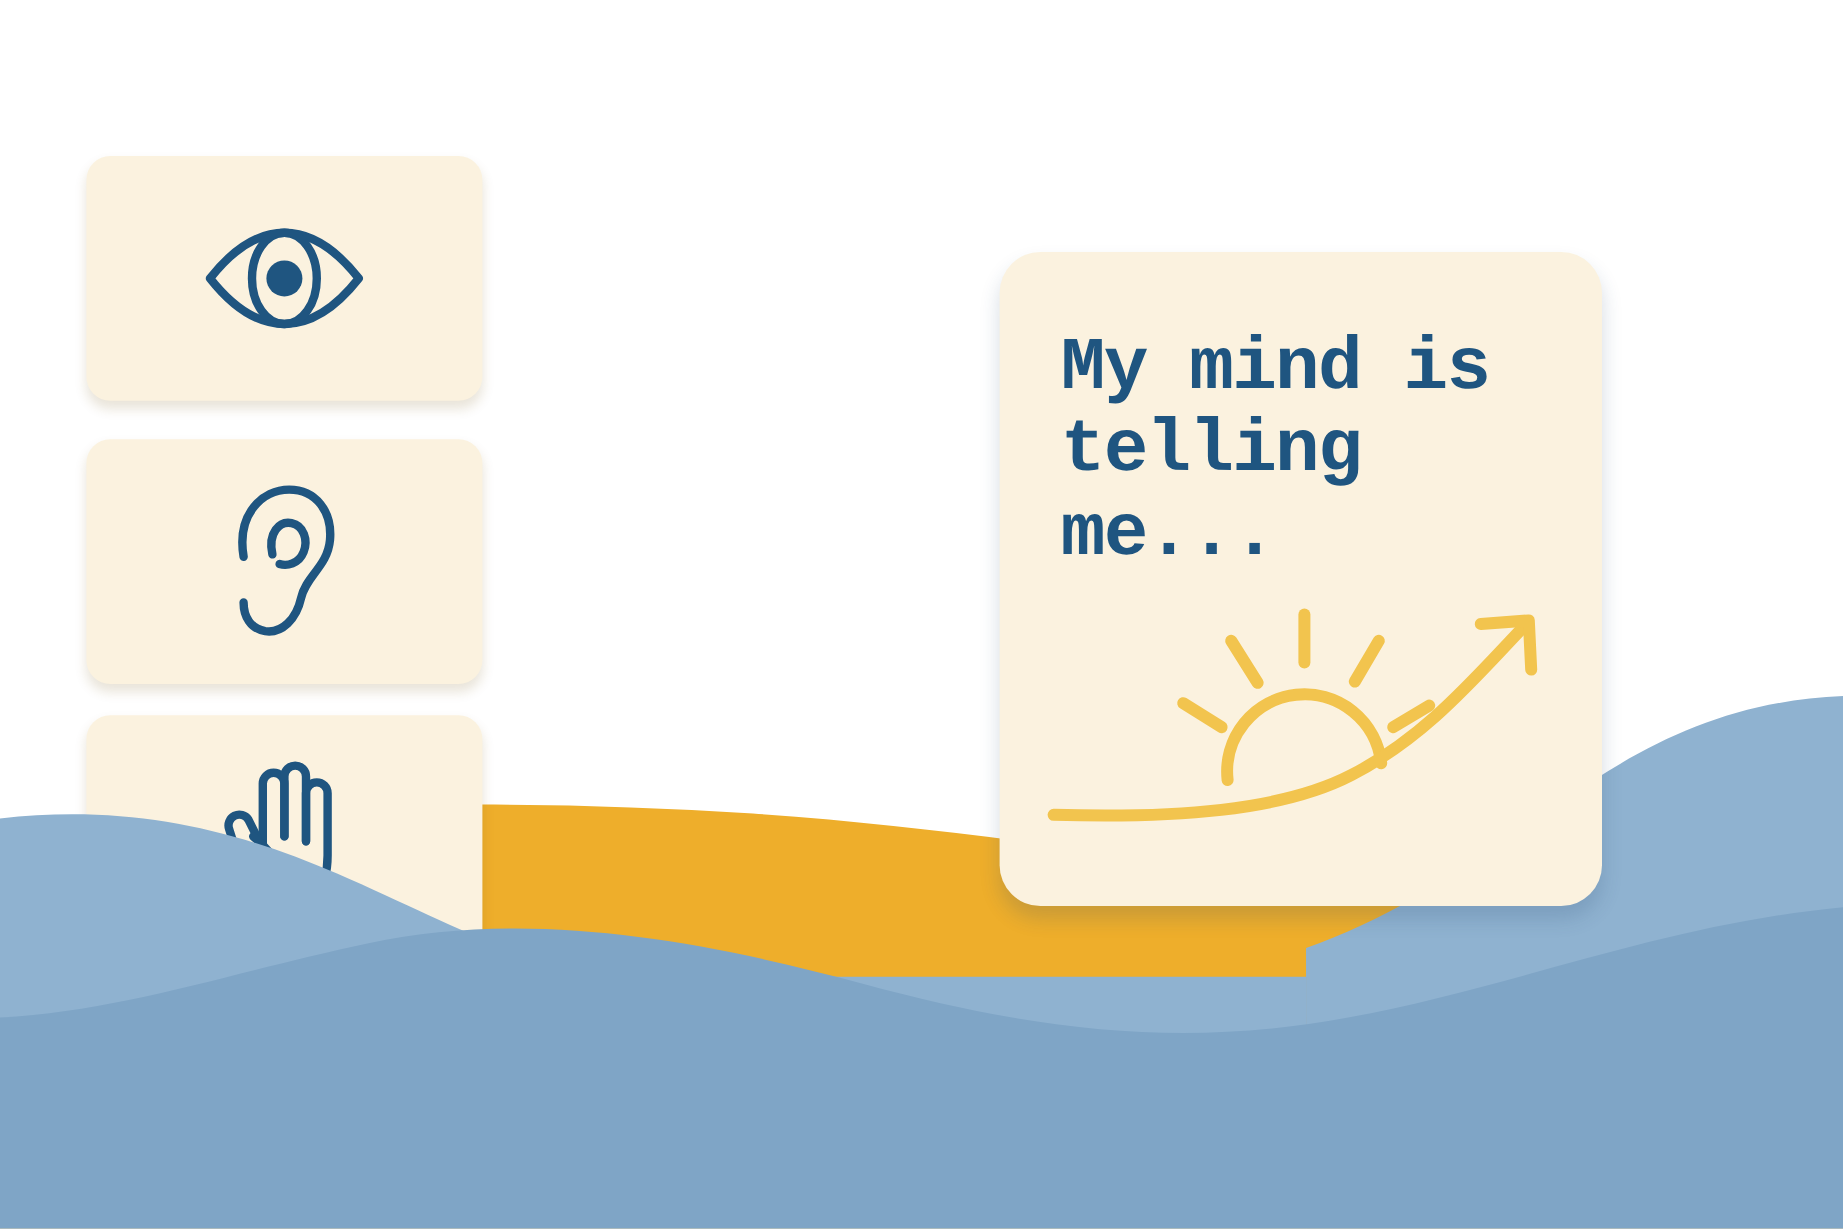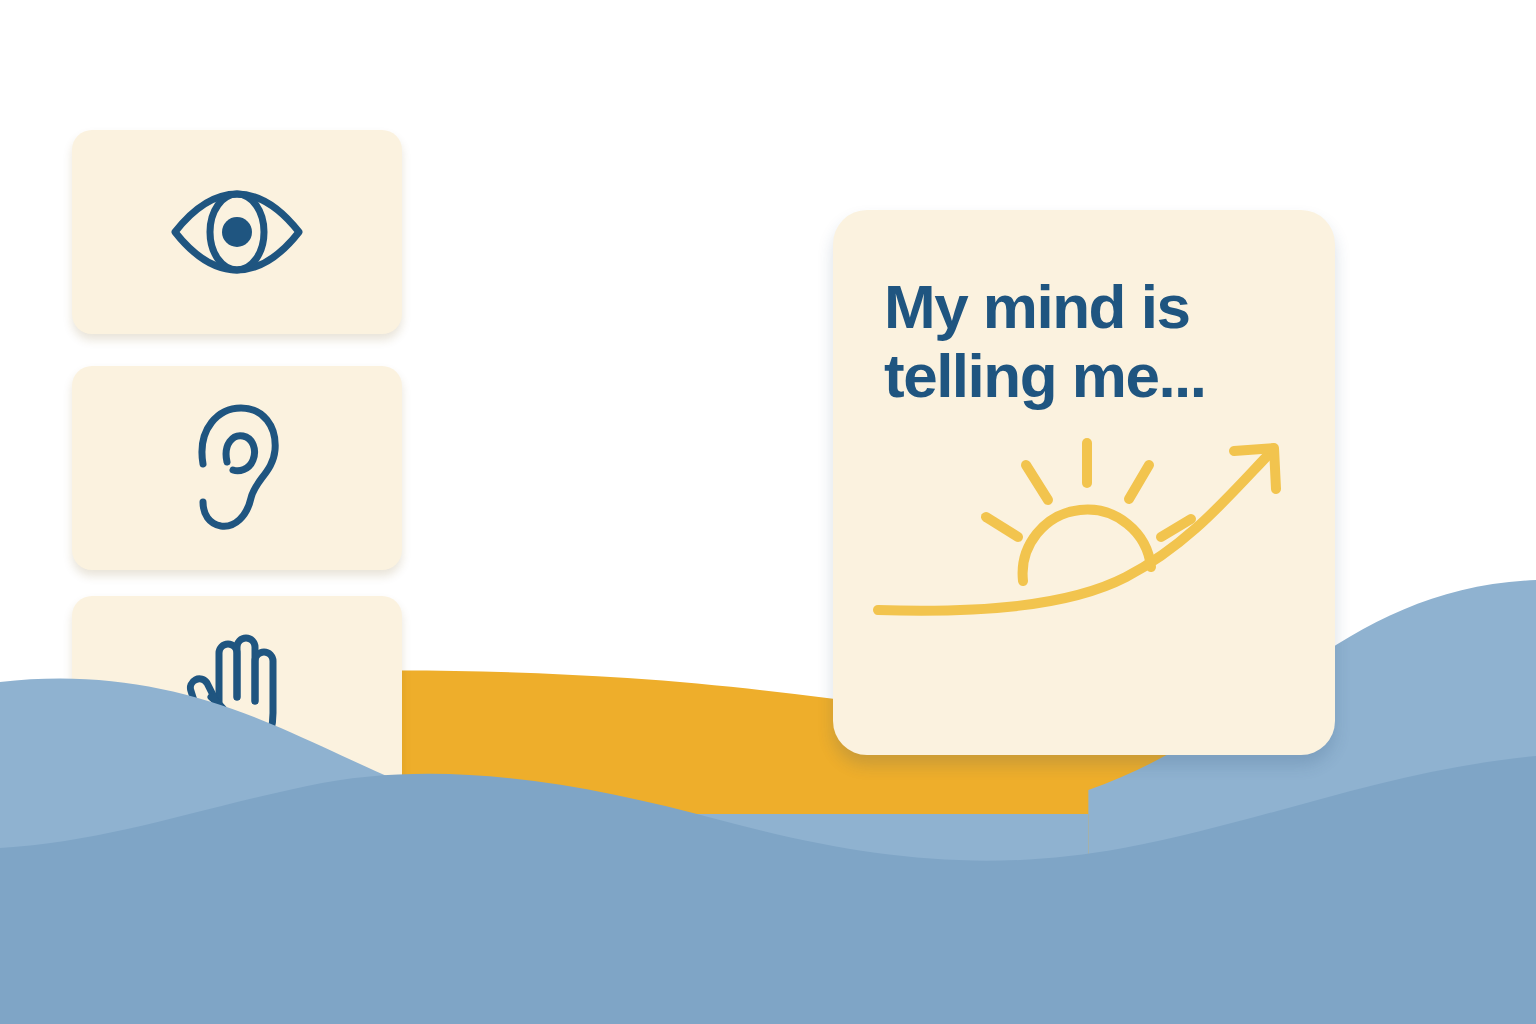--- a/index.html
+++ b/index.html
@@ -5,21 +5,21 @@
   html, body {
     margin: 0;
     padding: 0;
     background: #ffffff;
   }
   #stage {
     position: relative;
     width: 1536px;
     height: 1024px;
     overflow: hidden;
-    font-family: Liberation Sans, sans-serif;
+    font-family: Liberation Mono, monospace;
   }
   #left-half  { left: 0;     width: 661px; background: #F2C44E; }
   #right-half { left: 661px; width: 875px; background: #AAC5D8; }
 
   .wave {
     position: absolute;
     left: 0;
     width: 100%;
     display: block;
   }

